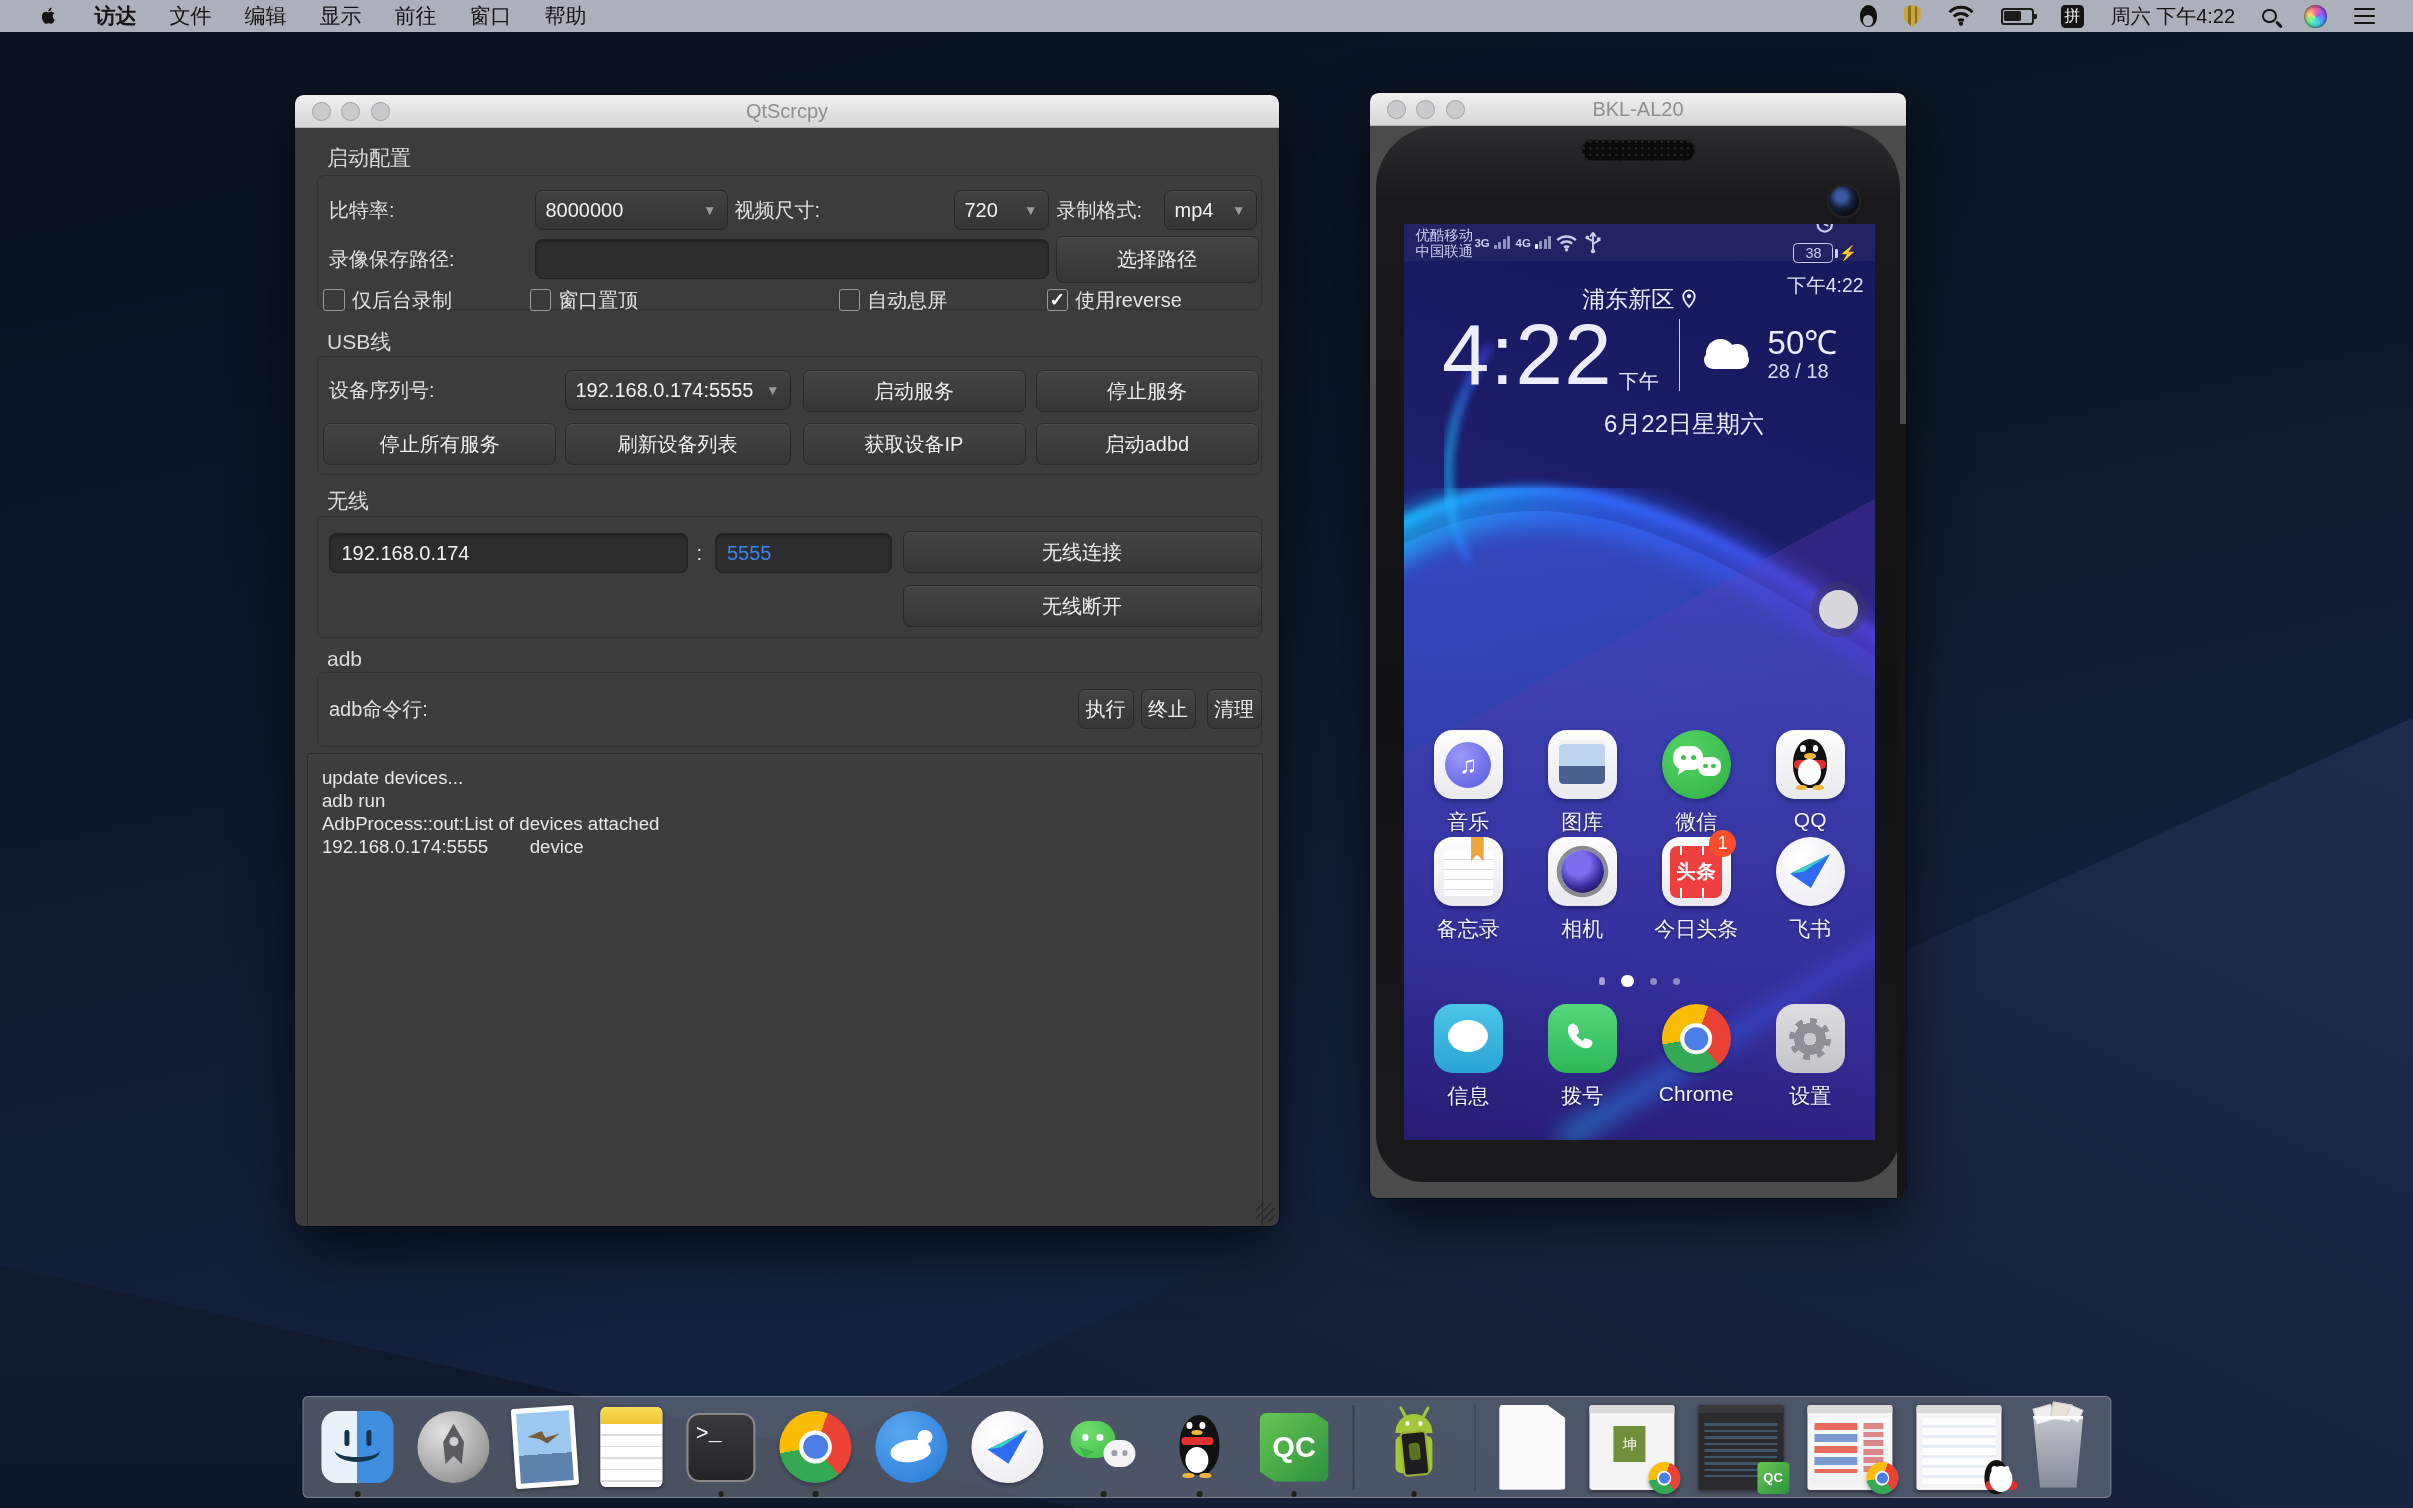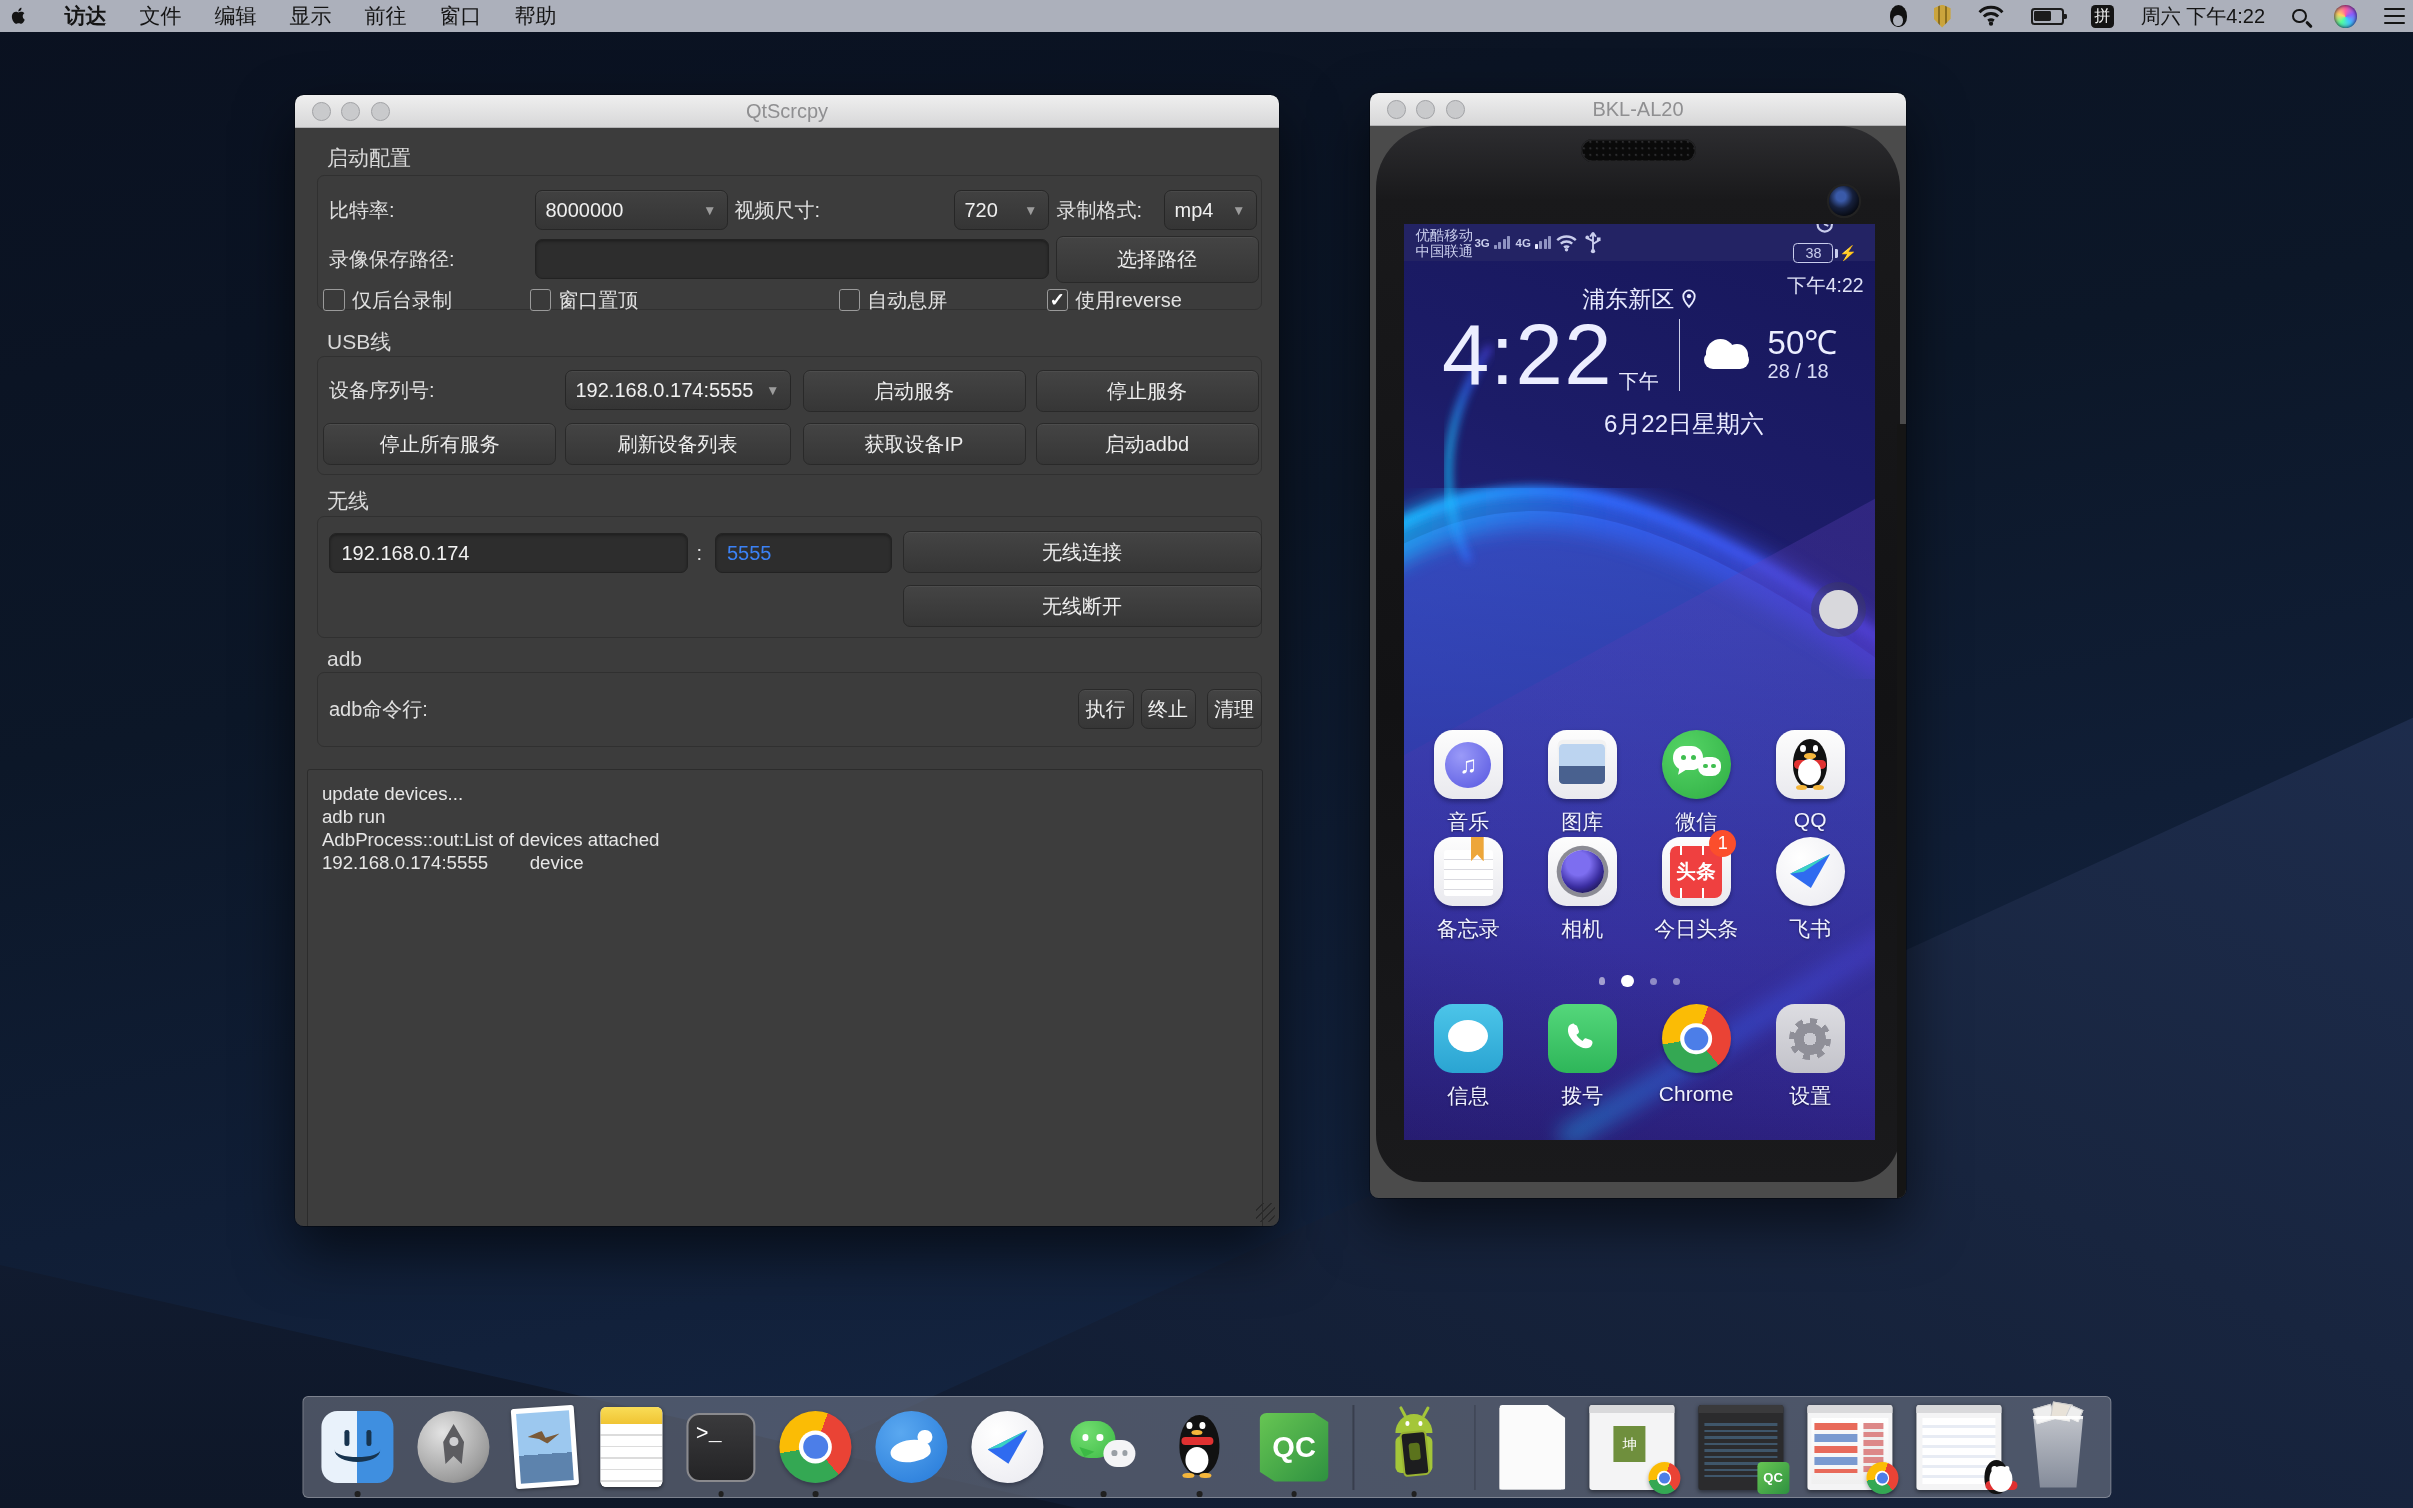--- a/index.html
+++ b/index.html
@@ -12,21 +12,21 @@
   .dune1 { position:absolute; right:0; bottom:0; width:1724px; height:898px;
     clip-path:polygon(100% 12%, 100% 100%, 0 100%);
     background:linear-gradient(205deg,#1e2d4e 0%,#18253f 45%,#101b30 100%); }
   .dune2 { position:absolute; left:0; bottom:0; width:1077px; height:374px;
     clip-path:polygon(0 35%, 100% 100%, 0 100%);
     background:linear-gradient(180deg,#121d33,#0e1728); }
 
   
   .menubar { position:absolute; left:0; top:0; width:2413px; height:32px;
     background:rgba(178,182,192,.97); display:flex; align-items:center;
-    padding:0 8px; font-size:21px; color:#141414; z-index:50; }
+    padding:0 38px; font-size:21px; color:#141414; z-index:50; }
   .menubar .apple { width:24.4px; height:24.4px; margin-right:32px; display:flex; align-items:center; }
   .menu-item { margin-right:33px; cursor:default; }
   .menu-item.first { font-weight:bold; }
   .mb-right { margin-left:auto; display:flex; align-items:center; gap:27px; }
   .mb-clock { font-size:20px; }
   .ico-penguin { width:17px; height:21.5px; background:#111; border-radius:50% 50% 46% 46%; position:relative; }
   .ico-penguin::after { content:""; position:absolute; left:3.6px; bottom:0.7px; width:10px; height:11.5px; background:rgba(178,182,192,.97); border-radius:50%; }
   .ico-shield { width:17px; height:23px; clip-path:polygon(50% 0,100% 16%,100% 62%,50% 100%,0 62%,0 16%);
     background:repeating-linear-gradient(90deg,#caa43c 0 4.3px,#8c6f1e 4.3px 6.5px); }
   .ico-batt { width:33px; height:17px; border:2.2px solid #1c1c1c; border-radius:3.6px; position:relative; }
@@ -392,21 +392,21 @@
     </div>
 
     <div class="qsection" style="left:32px;top:519px">adb</div>
     <div class="qgroup" style="left:21.5px;top:544px;width:945px;height:75px">
       <span class="qlabel" style="left:11.5px;top:16px">adb命令行:</span>
       <button class="qbtn" style="left:760px;top:16px;width:56px;height:40px">执行</button>
       <button class="qbtn" style="left:823px;top:16px;width:55px;height:40px">终止</button>
       <button class="qbtn" style="left:889px;top:16px;width:55px;height:40px">清理</button>
     </div>
 
-    <div class="qlog" style="left:11.5px;top:641px;width:956px;height:557px">
+    <div class="qlog" style="left:11.5px;top:625px;width:956px;height:557px">
       <div>update devices...</div>
       <div>adb run</div>
       <div>AdbProcess::out:List of devices attached</div>
       <div>192.168.0.174:5555        device</div>
     </div>
     <div class="grip"></div>
   </div>
 </div>
 
 <div class="window phonewin">

